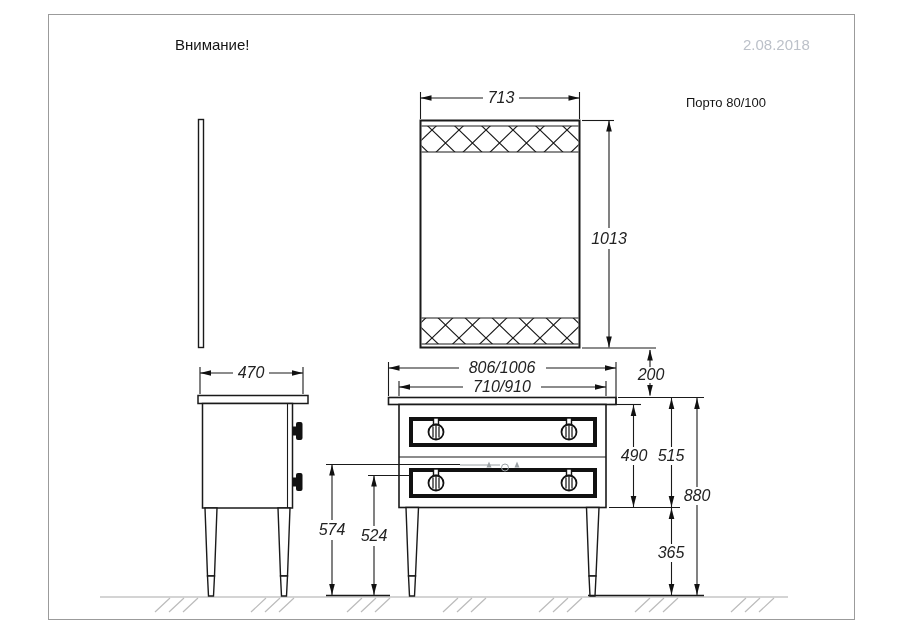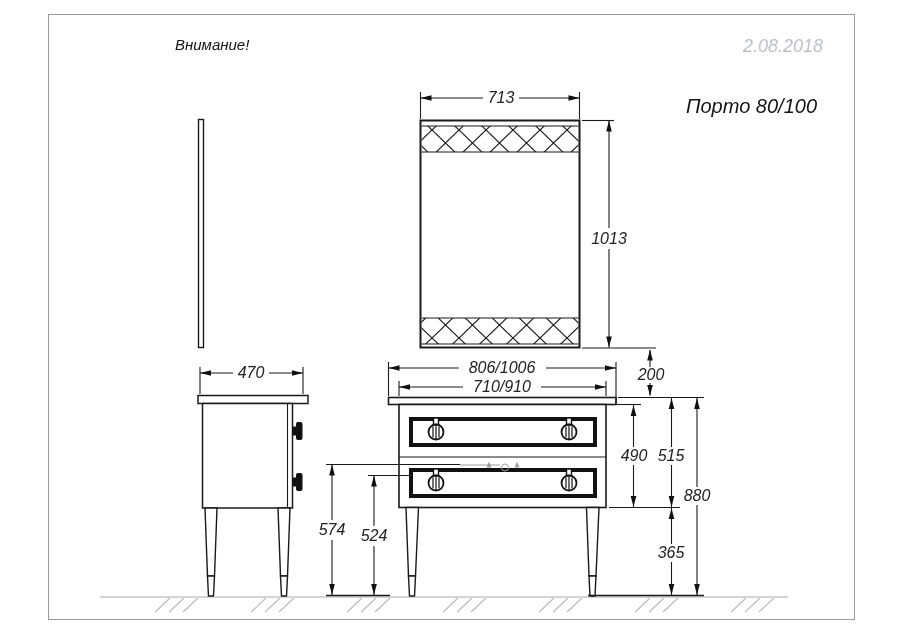--- a/index.html
+++ b/index.html
@@ -1,24 +1,24 @@
 <!DOCTYPE html>
 <html><head>
 <meta charset="utf-8">
 <style>
   html,body{margin:0;padding:0;background:#fff;}
   .canvas{position:relative;width:900px;height:636px;background:#ffffff;overflow:hidden;
           font-family:"Liberation Sans",sans-serif;}
   .frame{position:absolute;left:48px;top:14px;width:805px;height:604px;
          border:1.5px solid #9b9b9b;background:#ffffff;}
-  .t{position:absolute;white-space:nowrap;font-style:italic;color:#141414;}
+  .t{position:absolute;white-space:nowrap;color:#141414;}
   .warning1{left:175px;top:36px;font-size:15px;}
   .warning2{left:175px;top:56px;font-size:15px;}
-  .date{left:743px;top:36px;font-size:18px;color:#bcc1c9;}
-  .model{left:686px;top:95px;font-size:20px;}
+  .date{left:743px;top:36px;font-size:15px;color:#bcc1c9;}
+  .model{left:686px;top:95px;font-size:13px;}
   svg{position:absolute;left:0;top:0;}
   .ln{stroke:#1a1a1a;stroke-width:1.6;fill:none;}
   .thin{stroke:#1a1a1a;stroke-width:1.1;fill:none;}
   .dimln{stroke:#1a1a1a;stroke-width:1.1;fill:none;}
   .thick{stroke:#111;stroke-width:4;fill:#fff;}
   .blk{fill:#111;stroke:none;}
   .gray{stroke:#9aa0a4;stroke-width:1;fill:none;}
   .grayfill{fill:#9aa0a4;stroke:none;}
   .floor{stroke:#c6c6c6;stroke-width:1.6;fill:none;}
   .hatchf{stroke:#bcbcbc;stroke-width:1.2;fill:none;}

